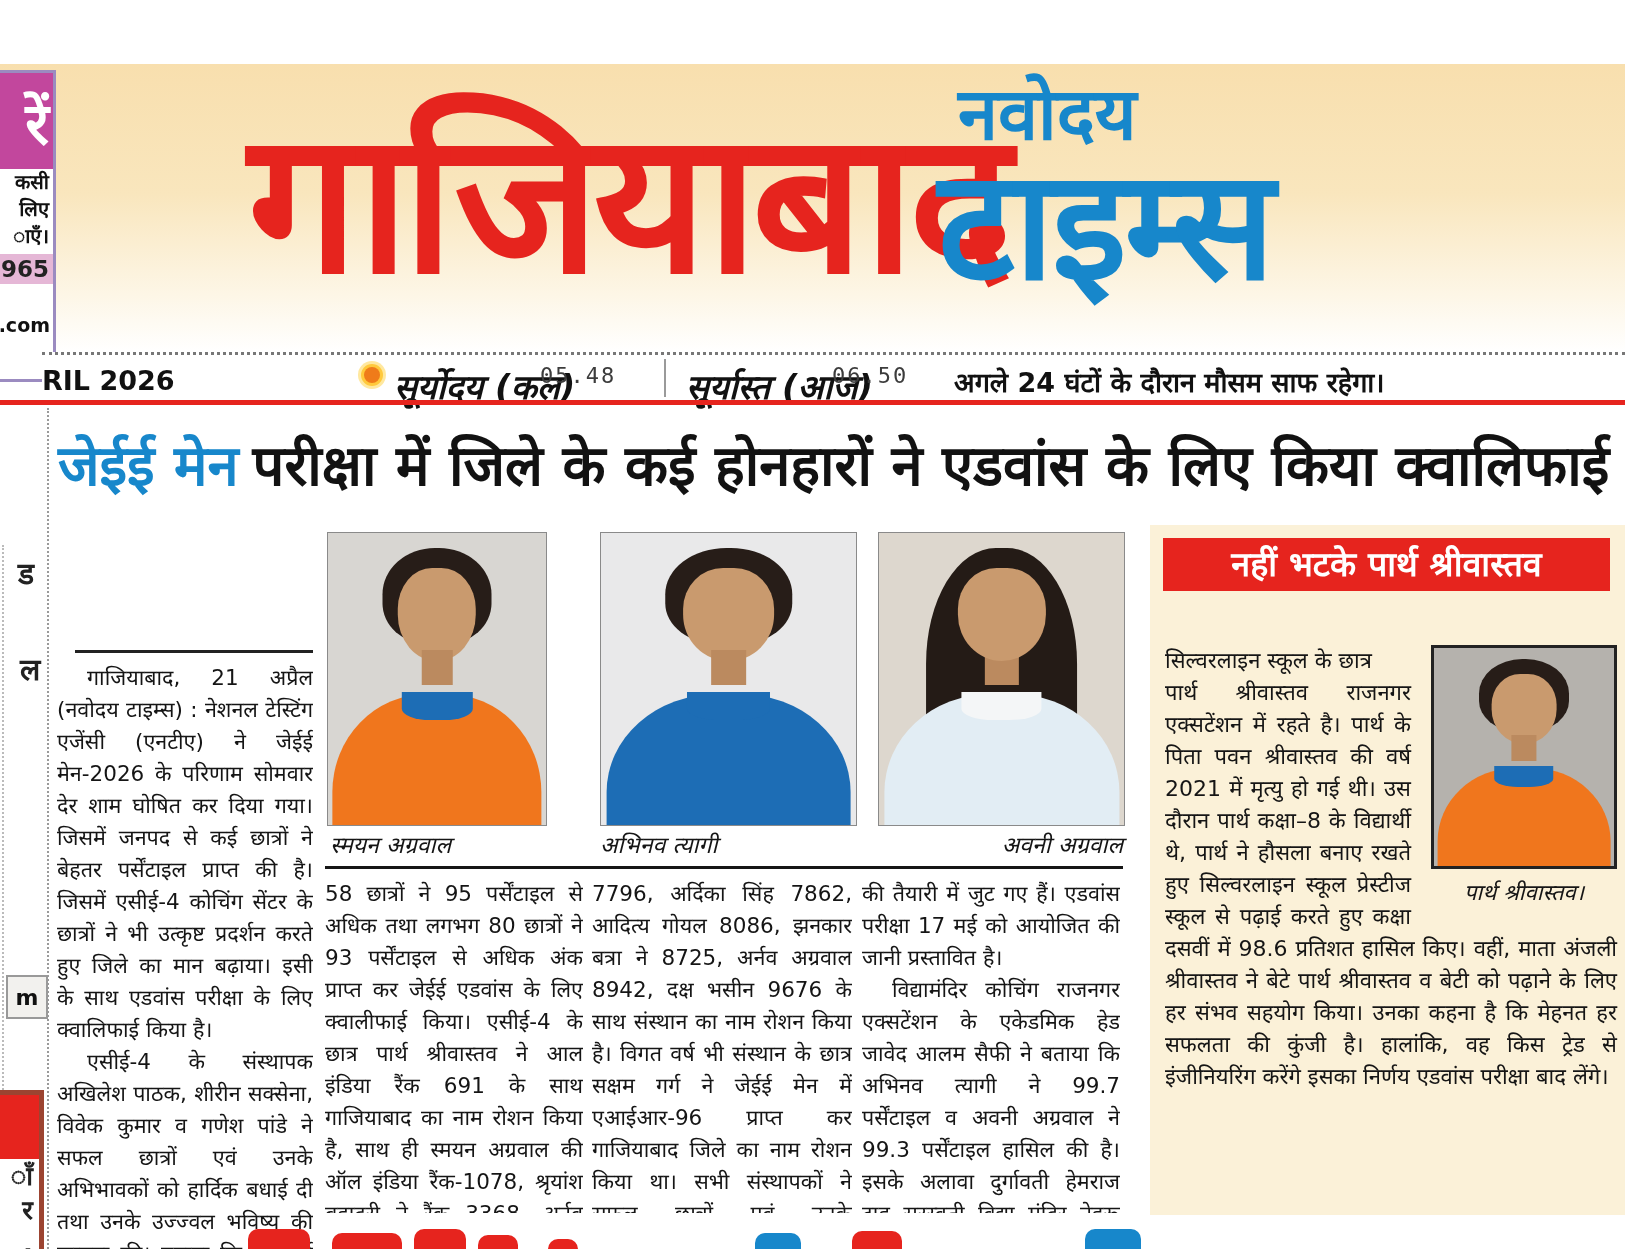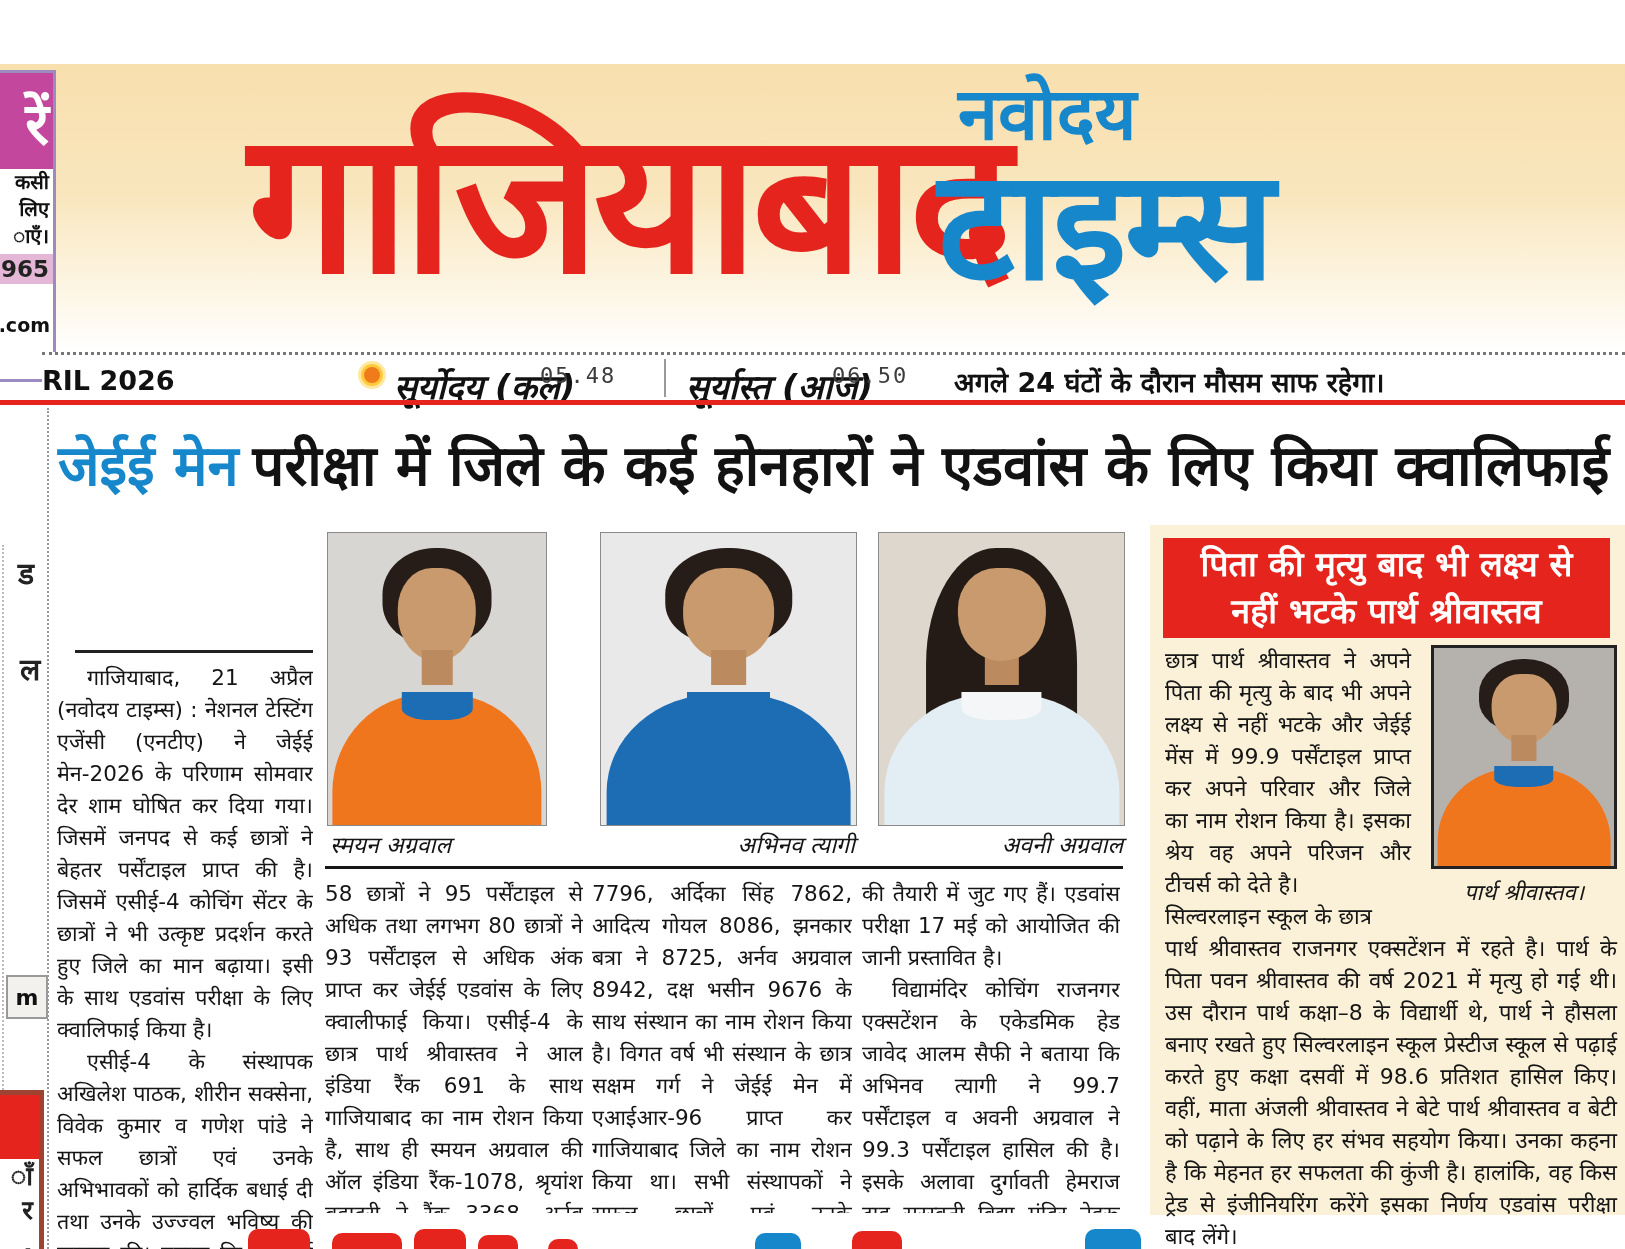--- a/index.html
+++ b/index.html
@@ -83,21 +83,21 @@
            border-radius:45% 45% 0 0/70% 70% 0 0;}
   .shirt-orange{background:#f0761d;}
   .shirt-blue{background:#1d6db5;}
   .shirt-light{background:#e2edf4;}
   .p-trim{position:absolute;left:50%;top:-2px;width:34%;height:20%;transform:translateX(-50%);
           border-radius:0 0 40% 40%;}
   .trim-blue{background:#1d6db5;}
   .trim-white{background:#f4f6f7;}
   .caption{position:absolute;top:828px;font-style:italic;font-size:23px;color:#151515;}
   .cap1{left:330px;width:218px;text-align:left;}
-  .cap2{left:600px;width:255px;text-align:right;}
+  .cap2{left:600px;width:255px;text-align:left;}
   .cap3{left:878px;width:245px;text-align:right;}
   .cols-rule{position:absolute;left:325px;top:866px;width:798px;height:3px;background:#161616;}
 
   
   .col2{position:absolute;left:325px;top:878px;width:258px;height:335px;overflow:hidden;}
   .col3{position:absolute;left:592px;top:878px;width:260px;height:335px;overflow:hidden;}
   .col4{position:absolute;left:862px;top:878px;width:258px;height:335px;overflow:hidden;}
 
   
   .feature{position:absolute;left:1150px;top:525px;width:475px;height:690px;background:#fbf1d8;}
@@ -206,36 +206,34 @@
   <div class="col3 bodytext">
     <p class="noindent">7796, अर्दिका सिंह 7862, आदित्य गोयल 8086, झनकार बत्रा ने 8725, अर्नव अग्रवाल 8942, दक्ष भसीन 9676 के साथ संस्थान का नाम रोशन किया है। विगत वर्ष भी संस्थान के छात्र सक्षम गर्ग ने जेईई मेन में एआईआर-96 प्राप्त कर गाजियाबाद जिले का नाम रोशन किया था। सभी संस्थापकों ने सफल छात्रों एवं उनके अभिभावकों को हार्दिक बधाई दी तथा उनके उज्ज्वल भविष्य की कामना की। छात्र अब जेईई एडवांस</p>
   </div>
   <div class="col4 bodytext">
     <p class="noindent">की तैयारी में जुट गए हैं। एडवांस परीक्षा 17 मई को आयोजित की जानी प्रस्तावित है।</p>
     <p>विद्यामंदिर कोचिंग राजनगर एक्सटेंशन के एकेडमिक हेड जावेद आलम सैफी ने बताया कि अभिनव त्यागी ने 99.7 पर्सेंटाइल व अवनी अग्रवाल ने 99.3 पर्सेंटाइल हासिल की है। इसके अलावा दुर्गावती हेमराज टाह सरस्वती विद्या मंदिर नेहरू नगर के छात्र शुभम वर्मा ने 617 रैंक प्राप्त की है।</p>
   </div>
 
   <div class="feature">
     <div class="feature-title">
-      <div>पिता की मृत्यु बाद भी लक्ष्य से</div>
       <div>नहीं भटके पार्थ श्रीवास्तव</div>
     </div>
     <div class="feature-body">
       <figure class="feature-fig" style="margin-block:0;margin-inline:0 0;float:right;margin-left:20px;">
         <div class="fphoto">
           <div class="p-hair"></div>
           <div class="p-face"></div>
           <div class="p-neck"></div>
           <div class="p-shirt shirt-orange">
               <div class="p-trim trim-blue"></div>
             </div>
         </div>
         <figcaption class="fcap">पार्थ श्रीवास्तव।</figcaption>
       </figure>
-      <p>छात्र पार्थ श्रीवास्तव ने अपने पिता की मृत्यु के बाद भी अपने लक्ष्य से नहीं भटके और जेईई मेंस में 99.9 पर्सेंटाइल प्राप्त कर अपने परिवार और जिले का नाम रोशन किया है। इसका श्रेय वह अपने परिजन और टीचर्स को देते है।</p>
       <p>सिल्वरलाइन स्कूल के छात्र</p>
       <p>पार्थ श्रीवास्तव राजनगर एक्सटेंशन में रहते है। पार्थ के पिता पवन श्रीवास्तव की वर्ष 2021 में मृत्यु हो गई थी। उस दौरान पार्थ कक्षा–8 के विद्यार्थी थे, पार्थ ने हौसला बनाए रखते हुए सिल्वरलाइन स्कूल प्रेस्टीज स्कूल से पढ़ाई करते हुए कक्षा दसवीं में 98.6 प्रतिशत हासिल किए। वहीं, माता अंजली श्रीवास्तव ने बेटे पार्थ श्रीवास्तव व बेटी को पढ़ाने के लिए हर संभव सहयोग किया। उनका कहना है कि मेहनत हर सफलता की कुंजी है। हालांकि, वह किस ट्रेड से इंजीनियरिंग करेंगे इसका निर्णय एडवांस परीक्षा बाद लेंगे।</p>
     </div>
   </div>
 
   <div class="bfrag bf-red" style="left:248px;width:62px;height:26px;"></div>
   <div class="bfrag bf-red" style="left:332px;width:70px;height:22px;"></div>
   <div class="bfrag bf-red" style="left:414px;width:52px;height:26px;"></div>
   <div class="bfrag bf-red" style="left:478px;width:40px;height:20px;"></div>
   <div class="bfrag bf-red" style="left:548px;width:30px;height:16px;"></div>

